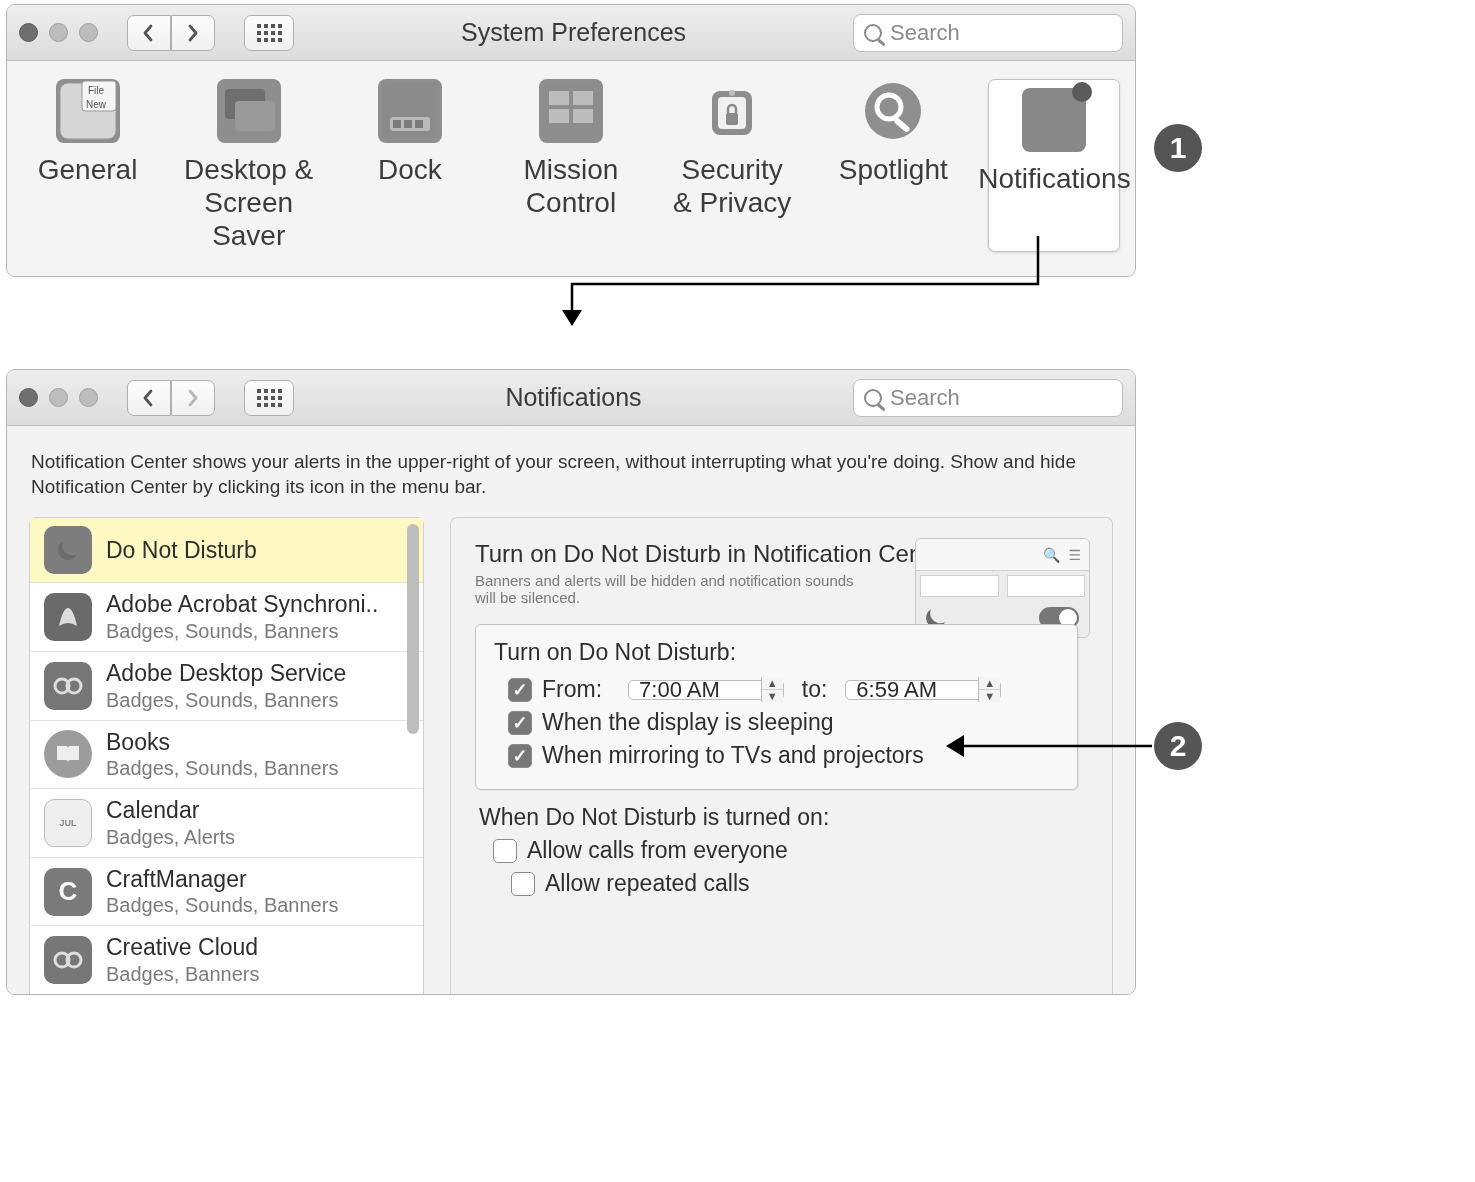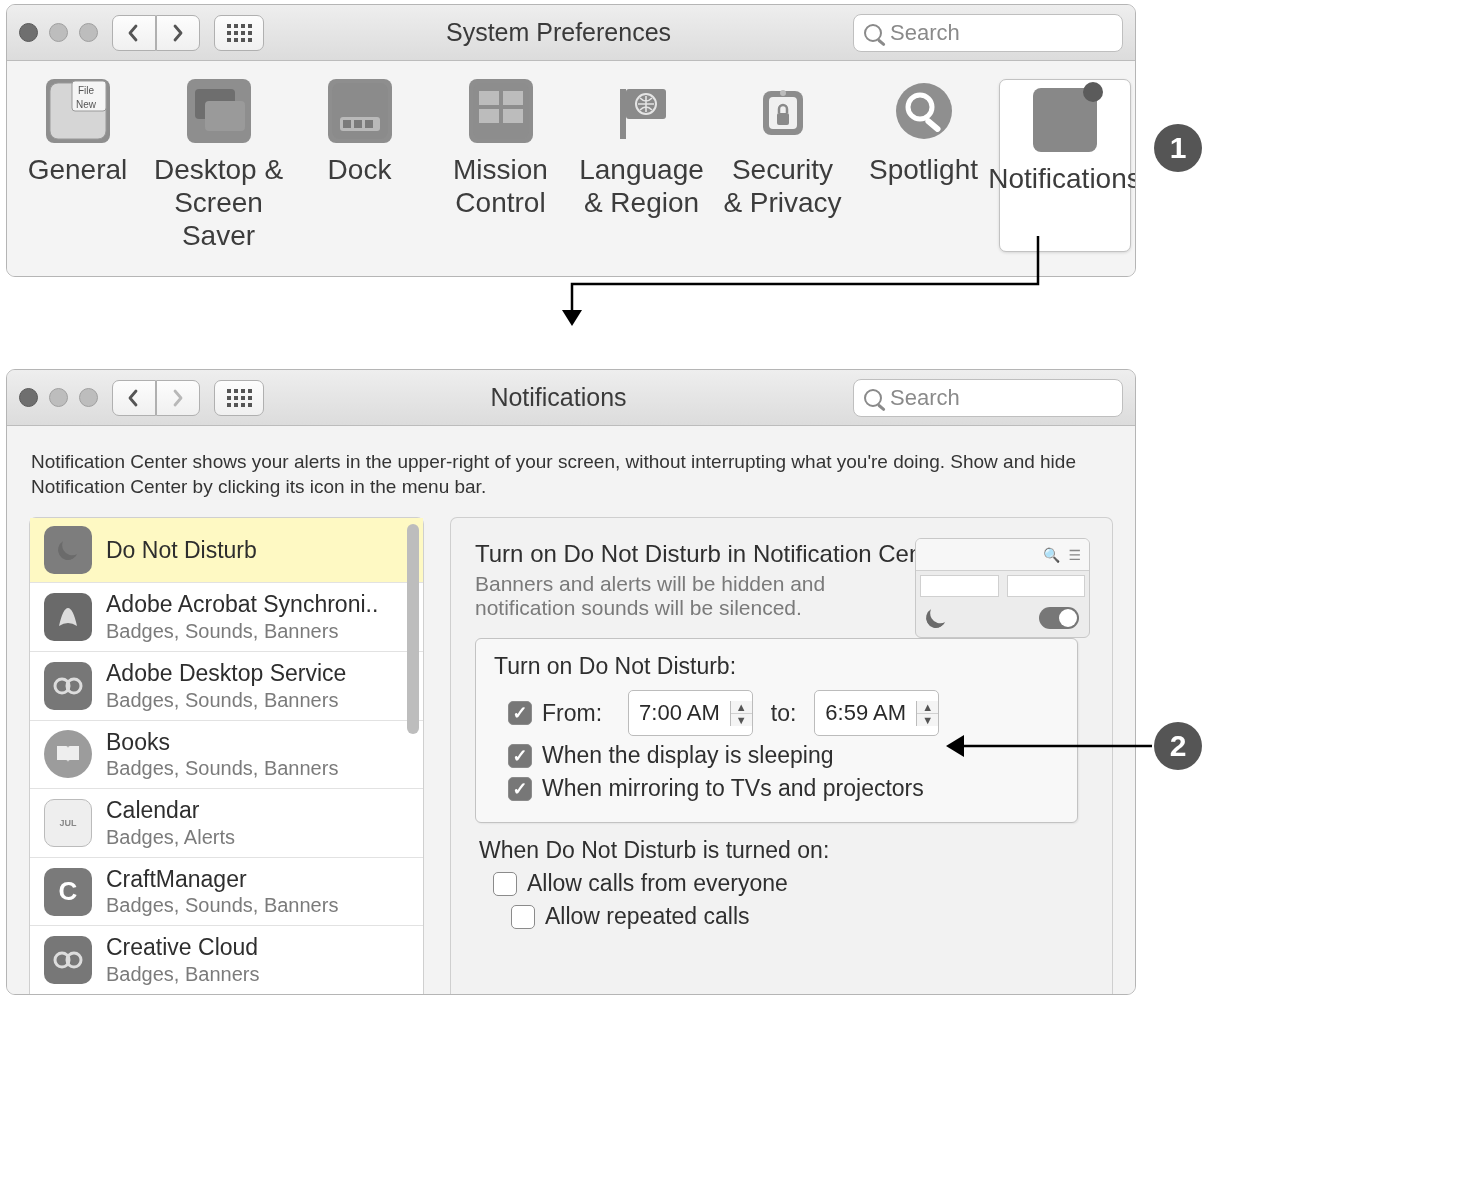--- a/index.html
+++ b/index.html
@@ -21,21 +21,21 @@
   }
   .win1 { width: 1130px; }
   .win2 { width: 1130px; position: relative; }
   .titlebar {
     display: flex;
     align-items: center;
     height: 56px;
     background: linear-gradient(#eeeeee, #dcdcdc);
     border-bottom: 1.5px solid #bcbcbc;
     padding: 0 12px;
-    gap: 4px;
+    gap: 19px;
   }
   .traffic { display: flex; gap: 11px; align-items: center; }
   .tball {
     width: 19px; height: 19px; border-radius: 50%;
     background: #bdbdbd; border: 1.5px solid #a0a0a0;
   }
   .tball.close { background: #6f6f6f; border-color: #5a5a5a; }
   .navbtns { display: flex; margin-left: 10px; }
   .navbtn {
     width: 44px; height: 36px;
@@ -158,21 +158,21 @@
   .appitem .appsub  { font-size:20px; color:#7b7b7b; }
 
   .rightcol {
     flex:1; position:relative;
     border:1.5px solid #cfcfcf; border-bottom:none;
     border-radius:7px 7px 0 0;
     background:#f2f2f2;
     padding:22px 24px 0 24px;
   }
   .rightcol h3 { margin:0 0 4px 0; font-size:24px; font-weight:500; color:#2f2f2f;}
-  .rightcol .sub { font-size:21px; color:#7a7a7a; margin:4px 0 18px 0; max-width:400px;}
+  .rightcol .sub { font-size:15px; color:#7a7a7a; margin:4px 0 18px 0; max-width:400px;}
   .previewbox {
     position:absolute; right:22px; top:20px; width:175px; height:100px;
     border:1.5px solid #c8c8c8; border-radius:6px; background:#ececec;
     overflow:hidden;
   }
   .previewbox .pvtop {
     height:32px; background:#f7f7f7; border-bottom:1px solid #d0d0d0;
     display:flex; align-items:center; justify-content:flex-end; padding:0 8px; gap:8px;
     font-size:14px; color:#888;
   }
@@ -211,21 +211,22 @@
   .chk {
     width:24px; height:24px; border-radius:5px;
     border:1.5px solid #8b8b8b; background:#777;
     display:flex; align-items:center; justify-content:center;
     color:#fff; font-size:18px; font-weight:600;
   }
   .chk.empty { background:#fff; }
   .timefield {
     display:inline-flex; align-items:center;
     border:1.5px solid #bcbcbc; border-radius:5px; background:#fff;
-    height:46px;
+    height:20px;
+    gap:31px;
   }
   .timefield .tval { padding:0 10px; font-size:22px; color:#2a2a2a; }
   .timefield .stepper {
     width:22px; display:flex; flex-direction:column;
     border-left:1.5px solid #bcbcbc;
   }
   .timefield .stepper span {
     flex:1; display:flex; align-items:center; justify-content:center;
     font-size:11px; color:#555; border-bottom:1px solid #d0d0d0; background:#f4f4f4;
   }
@@ -320,32 +321,20 @@
         <svg width="64" height="64">
               <rect x="4" y="4" width="56" height="56" rx="8" fill="#8d8d8d"></rect>
               <rect x="10" y="12" width="20" height="14" fill="#bcbcbc"></rect>
               <rect x="34" y="12" width="20" height="14" fill="#bcbcbc"></rect>
               <rect x="10" y="30" width="20" height="14" fill="#bcbcbc"></rect>
               <rect x="34" y="30" width="20" height="14" fill="#bcbcbc"></rect>
             </svg>
       </div>
       <div class="lbl" style="white-space:pre-line;">Mission
 Control</div>
-    </div>
-    <div class="pref">
-      <div class="iconbox" style="background:none;">
-        <svg width="64" height="64">
-              <rect x="10" y="10" width="6" height="50" fill="#8a8a8a"></rect>
-              <rect x="16" y="10" width="40" height="30" rx="3" fill="#8a8a8a"></rect>
-              <circle cx="36" cy="25" r="10" fill="none" stroke="#e4e4e4" stroke-width="2"></circle>
-              <path d="M28 25 h16 M36 17 v16 M30 19 q6 6 12 0 M30 31 q6 -6 12 0" stroke="#e4e4e4" stroke-width="1.6" fill="none"></path>
-            </svg>
-      </div>
-      <div class="lbl" style="white-space:pre-line;">Language
-&amp; Region</div>
     </div>
     <div class="pref">
       <div class="iconbox" style="background:none;">
         <svg width="64" height="64">
               <rect x="12" y="12" width="40" height="44" rx="8" fill="#8d8d8d"></rect>
               <rect x="18" y="18" width="28" height="32" rx="4" fill="#f0f0f0"></rect>
               <rect x="26" y="34" width="12" height="12" rx="2" fill="#8a8a8a"></rect>
               <path d="M28 34 v-4 a4 4 0 0 1 8 0 v4" stroke="#8a8a8a" stroke-width="2.5" fill="none"></path>
               <circle cx="32" cy="14" r="3" fill="#bcbcbc"></circle>
             </svg>

